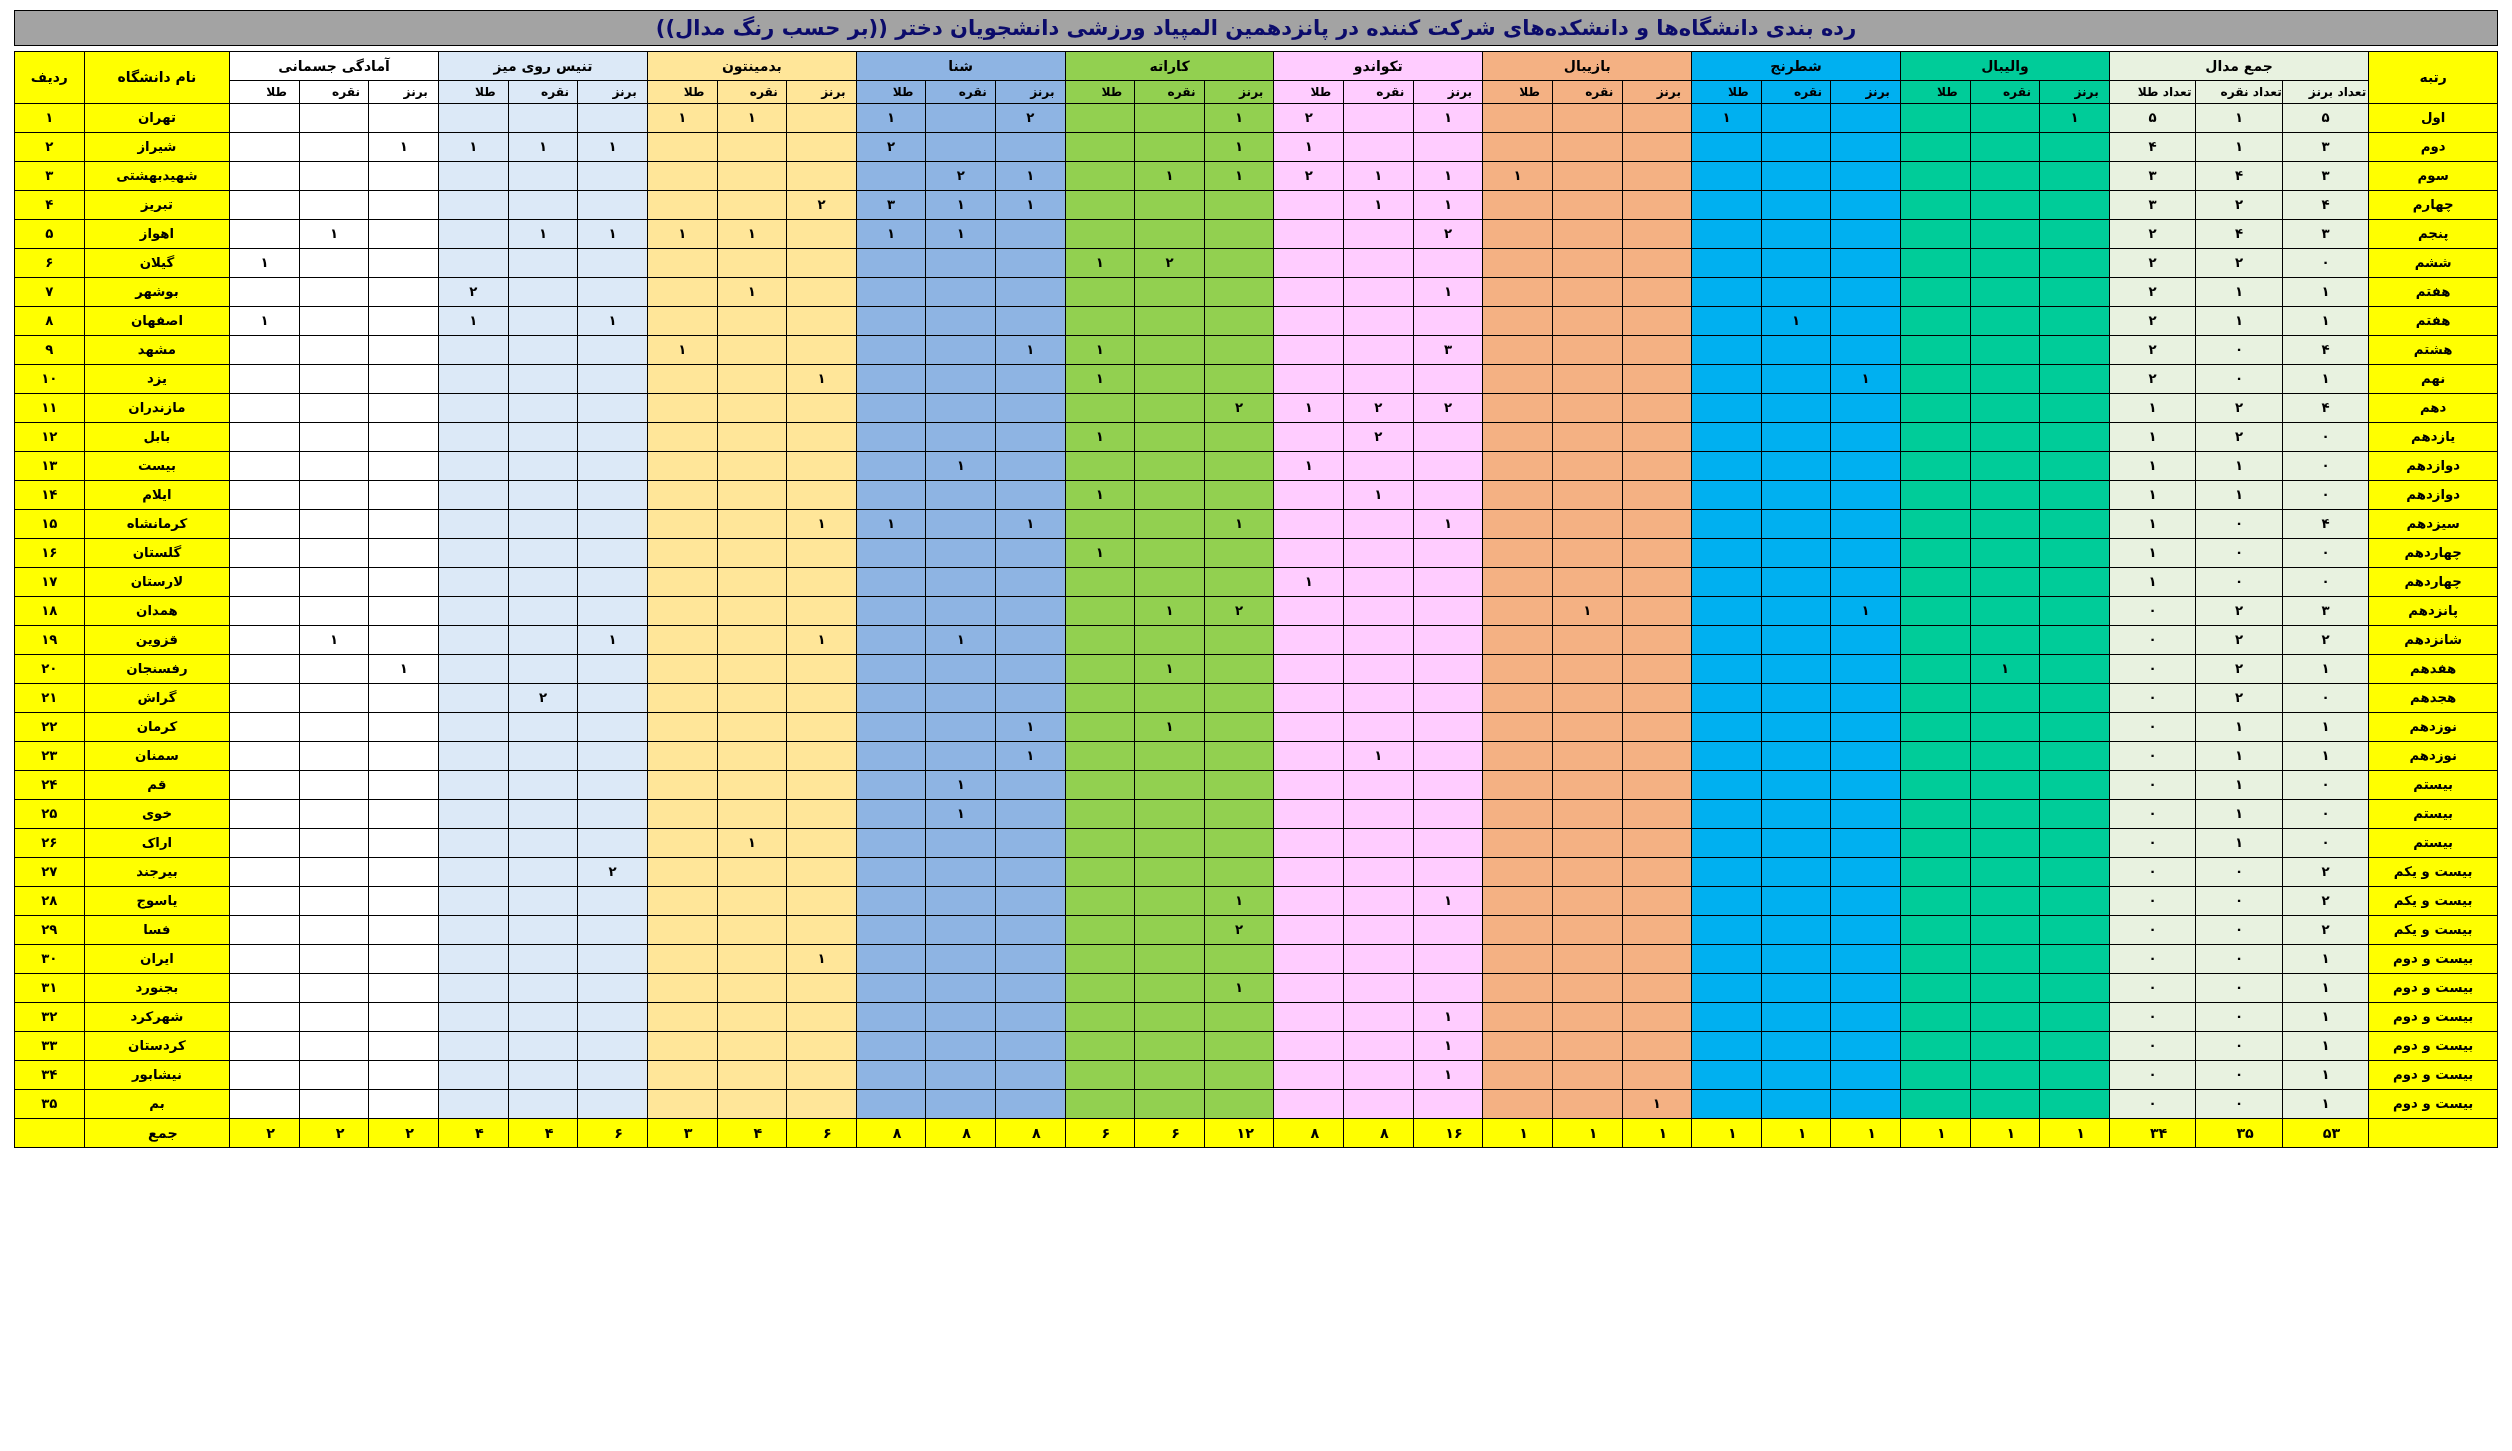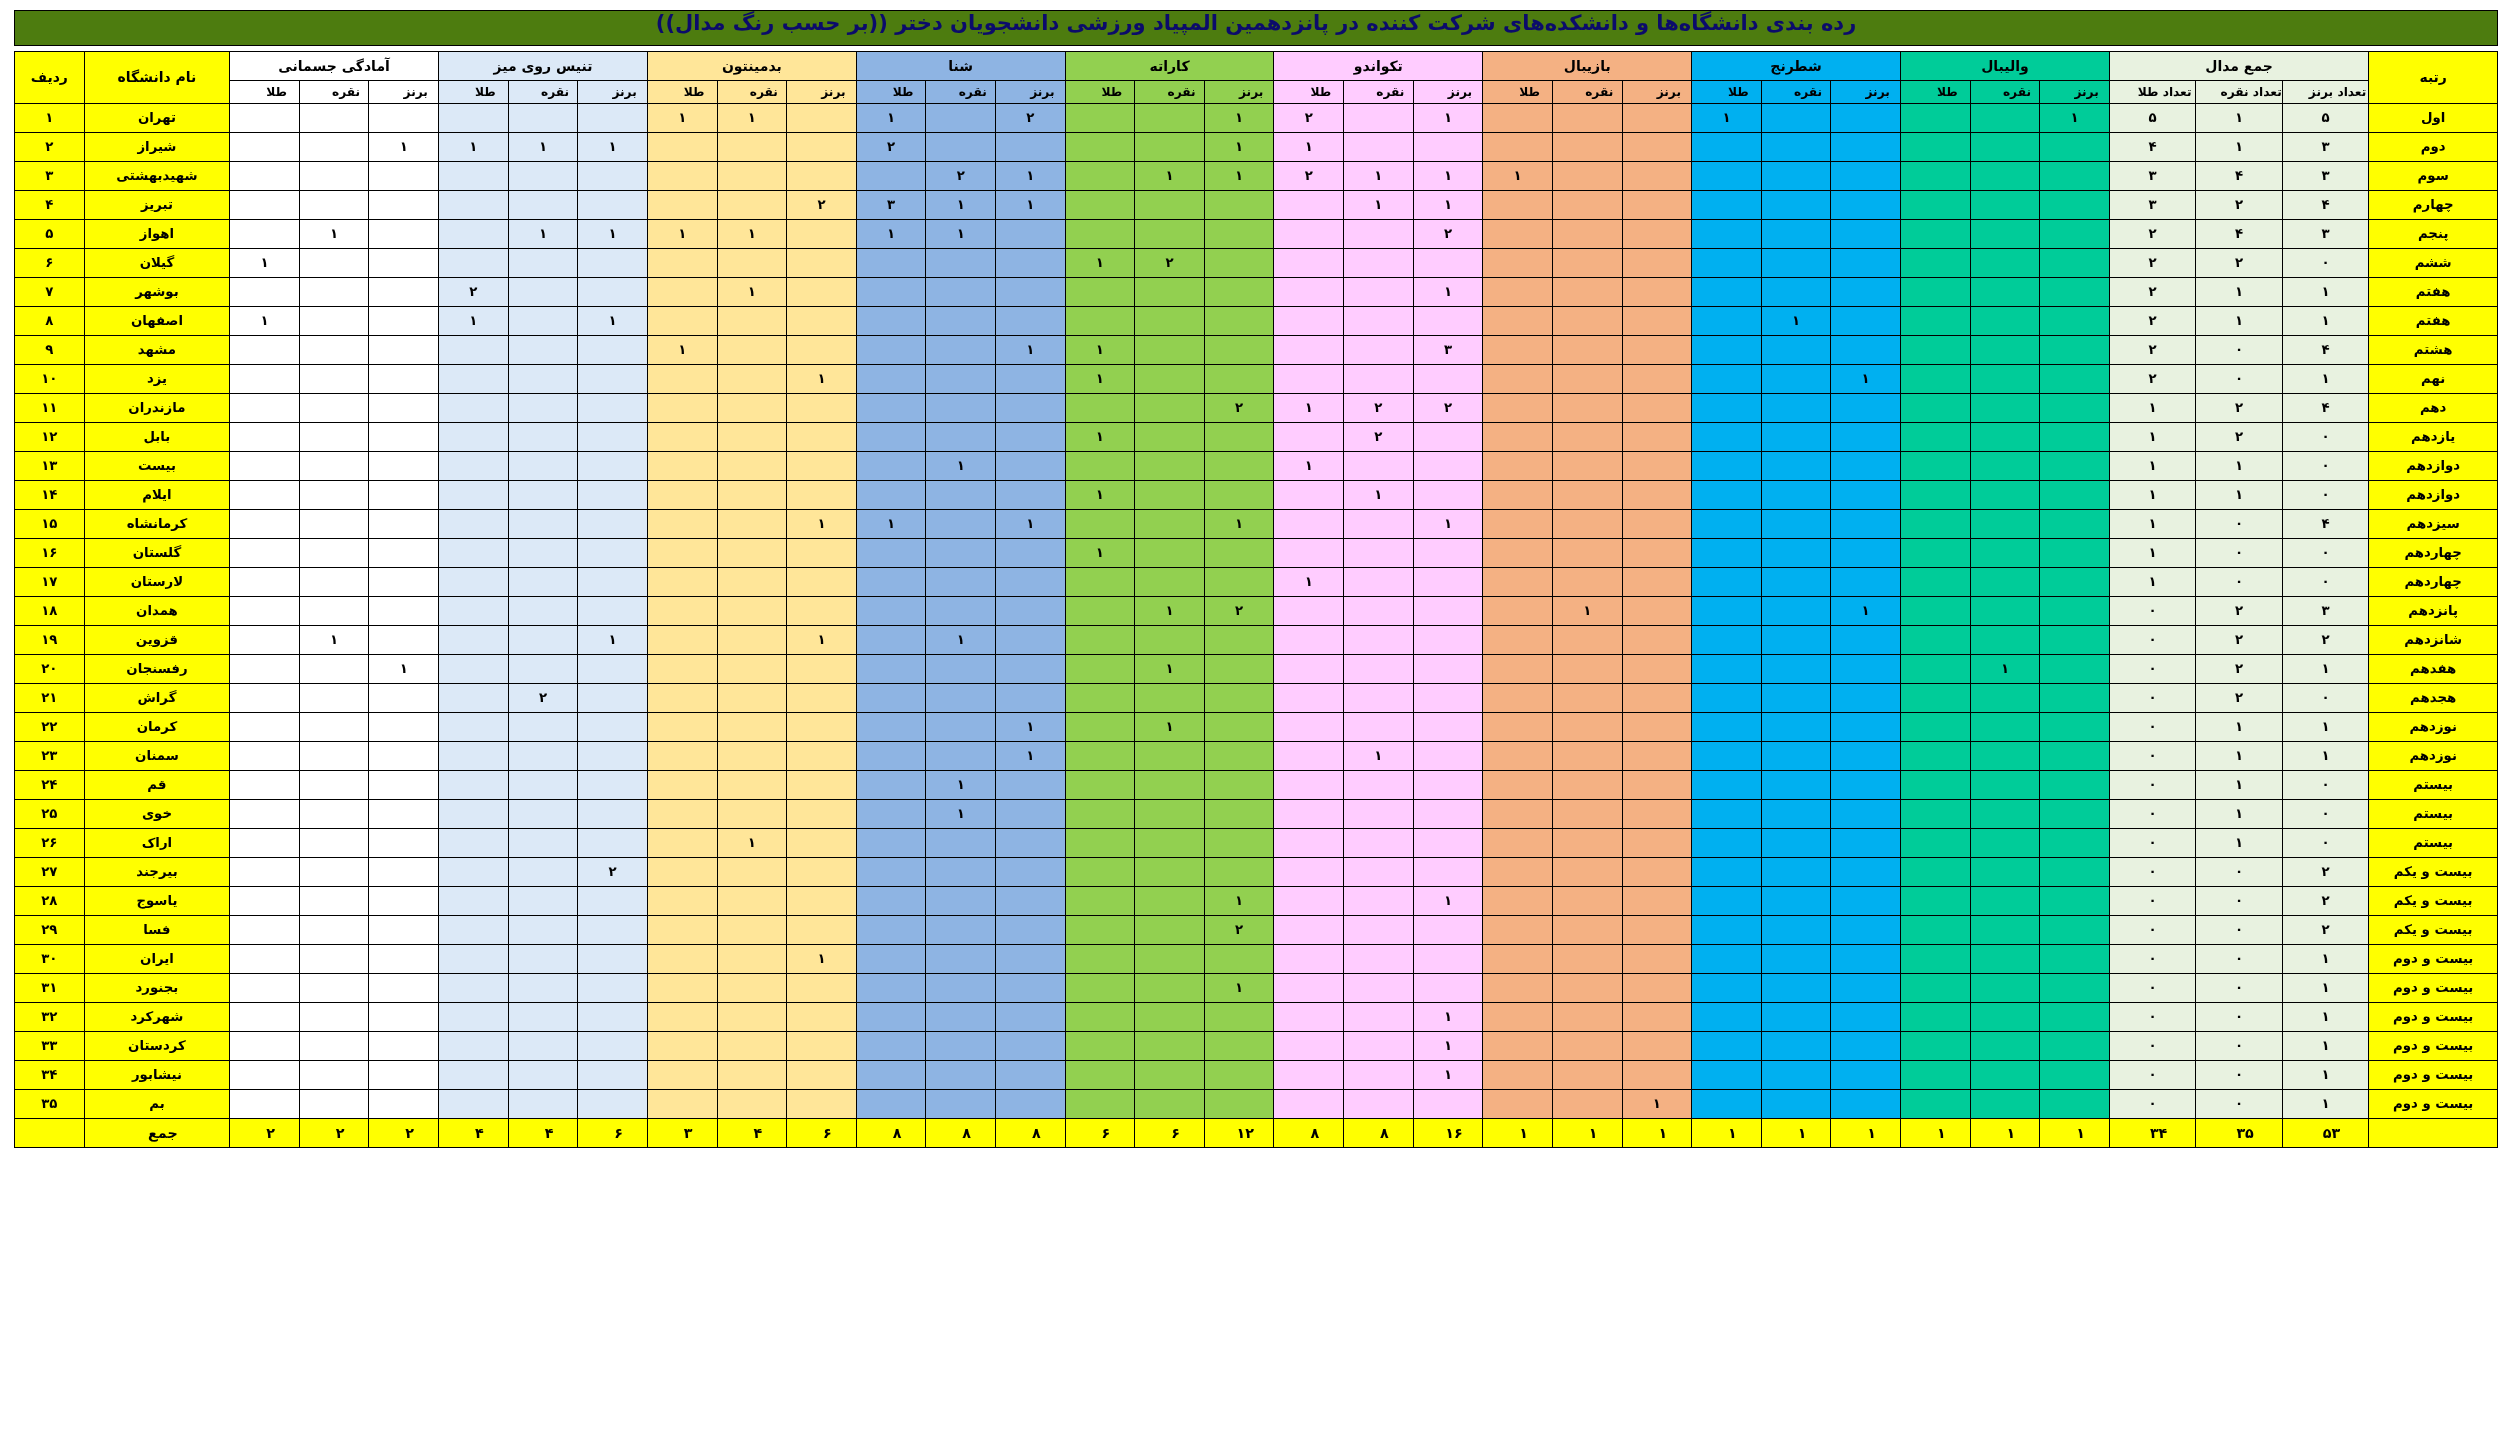--- a/index.html
+++ b/index.html
@@ -1,18 +1,18 @@
 <!DOCTYPE html>
 <html lang="fa" dir="rtl" style="font-size:8.5px"><head>
 <meta charset="utf-8">
 <style>
   html,body{margin:0;padding:0;background:#ffffff;}
   body{font-family:"DejaVu Sans","Liberation Sans",sans-serif;}
   #page{width:2512px;height:1451px;position:relative;background:#fff;box-sizing:border-box;padding:9.6px 14px 5.3px 14px;}
-  .title-bar{height:34px;background:#4d7c0f;border:1.1px solid #000;display:flex;align-items:flex-start;justify-content:center;}
+  .title-bar{height:34px;background:#a3a3a3;border:1.1px solid #000;display:flex;align-items:center;justify-content:center;}
   .title-bar .t{font-size:21px;font-weight:bold;color:#0b0b6b;letter-spacing:0;}
   table{border-collapse:collapse;width:100%;table-layout:fixed;margin-top:5.3px;}
   td,th{border:0.5px solid #000;text-align:center;vertical-align:middle;font-size:13.3px;padding:0;height:28px;}
   .grp{font-size:14px;font-weight:bold;}
   .sub{font-size:12.2px;font-weight:bold;height:22px;padding-left:24px;}
   
   .c-rank{background:#FFFF00;font-weight:bold;}
   .c-univ{background:#FFFF00;font-weight:bold;}
   .c-row{background:#FFFF00;font-weight:bold;text-align:center;}
   .c-total{background:#E8F2E0;font-weight:bold;}

